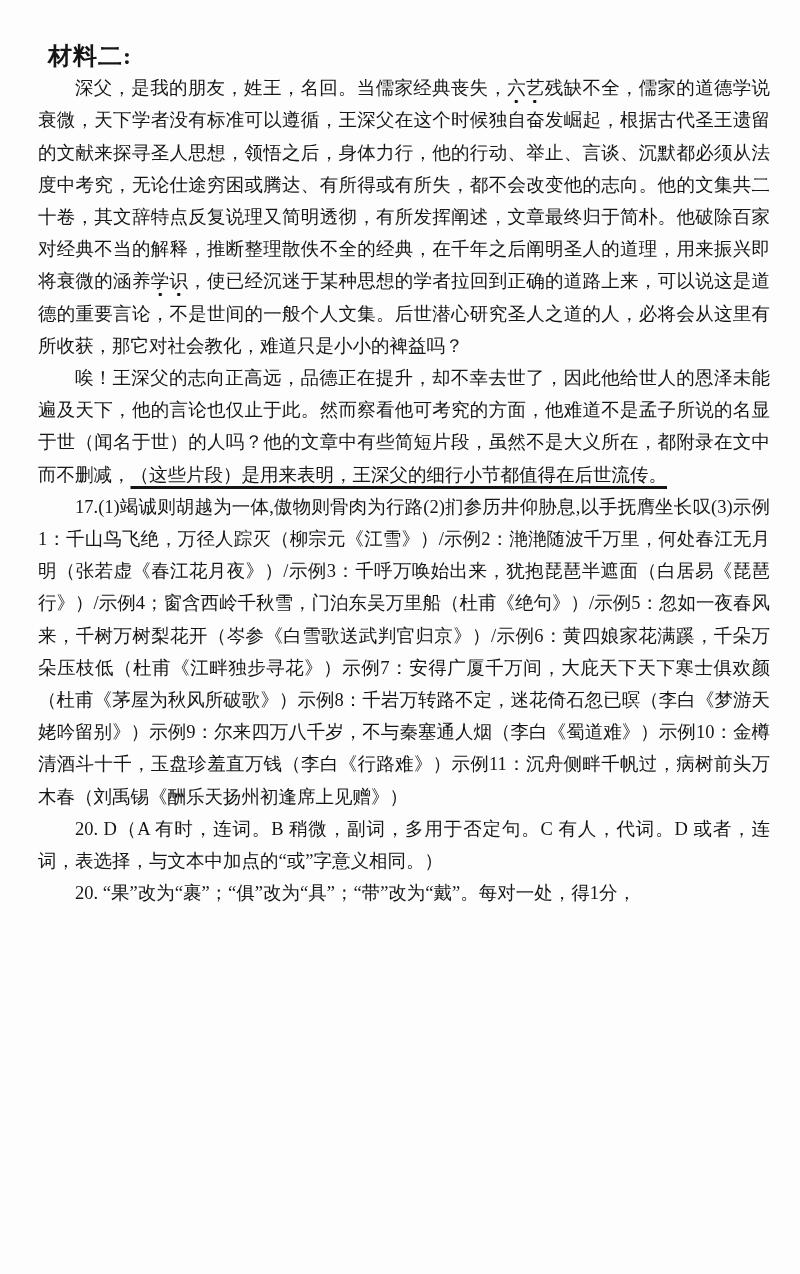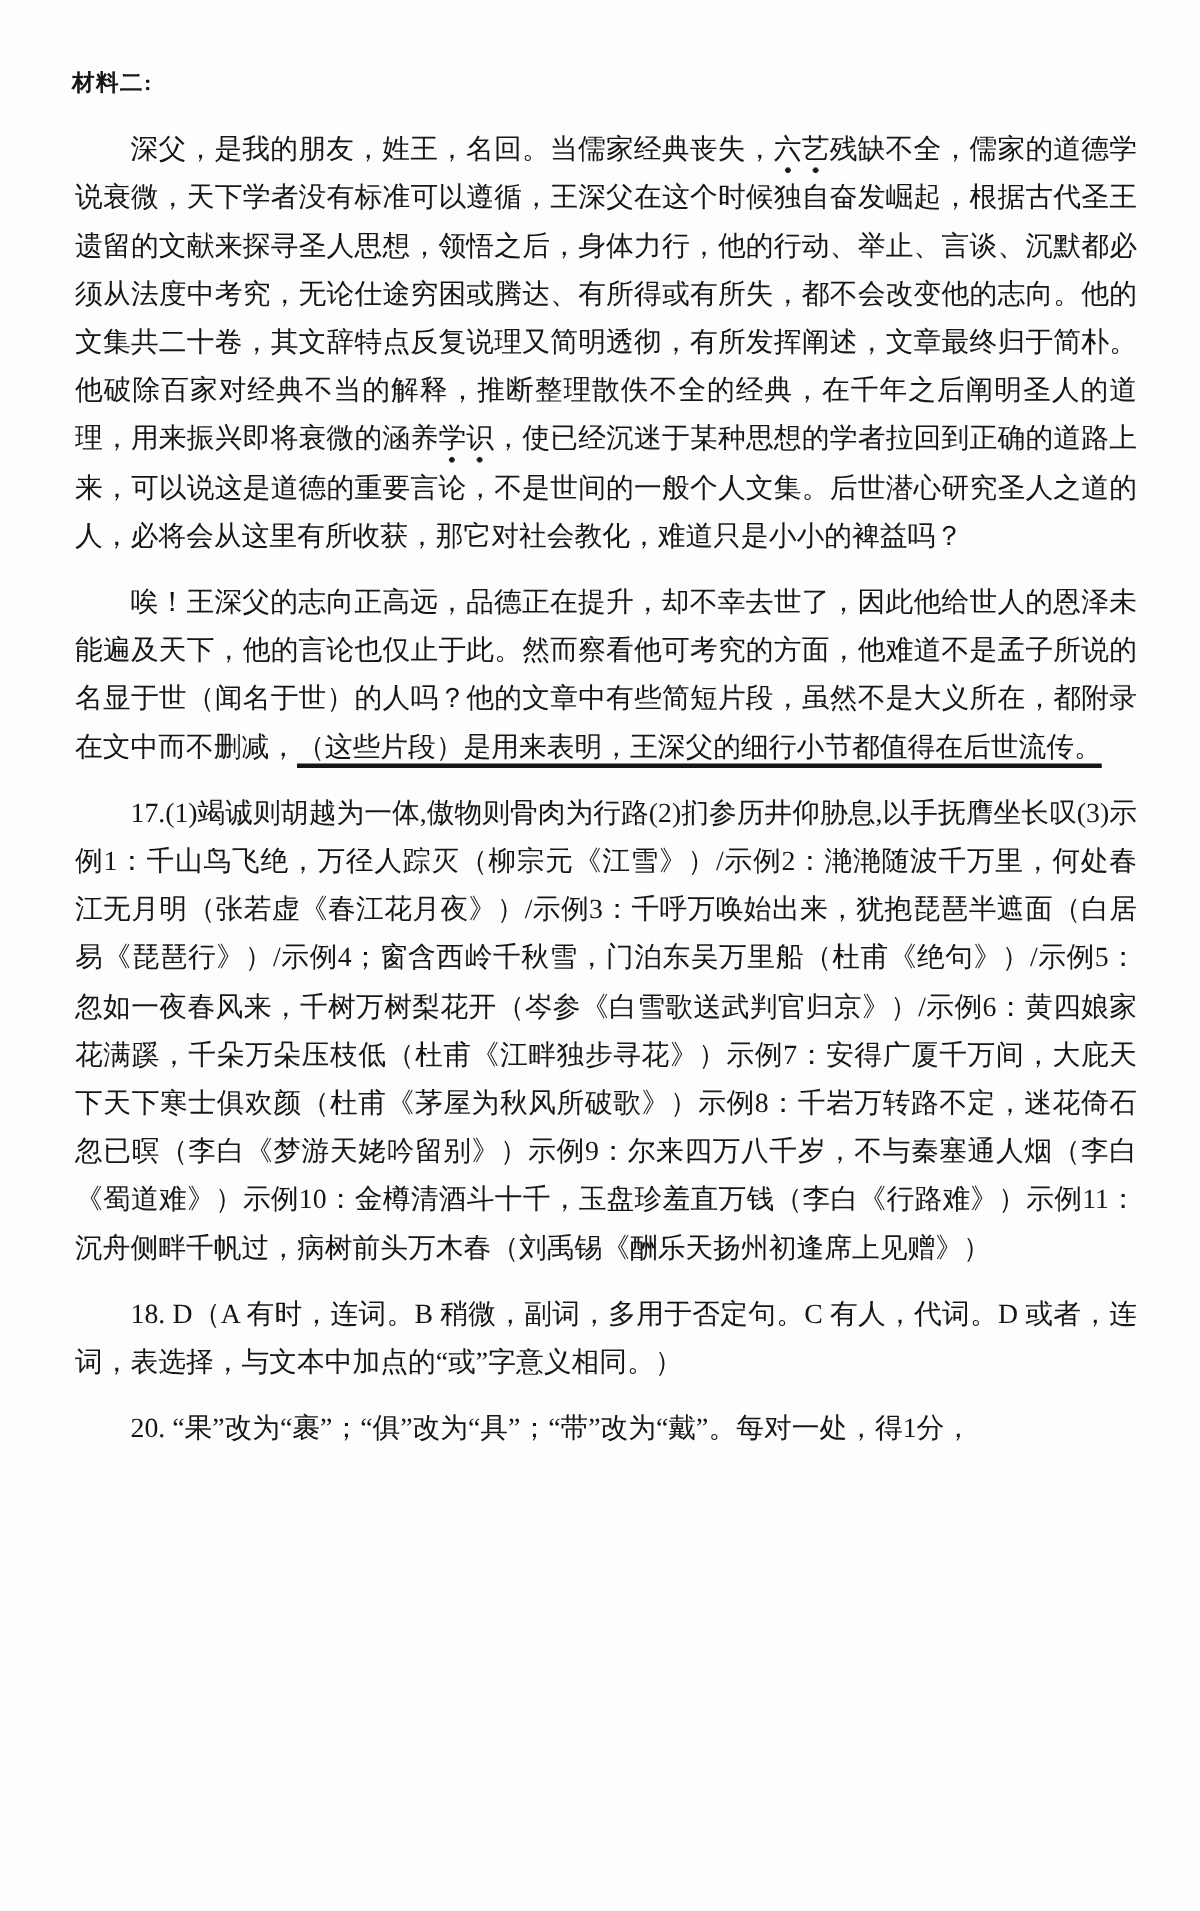--- a/index.html
+++ b/index.html
@@ -16,25 +16,25 @@
     padding: 40px 30px 8px 38px;
     font-family: "Liberation Serif", "DejaVu Serif", serif;
     font-size: 18.5px;
     line-height: 32.2px;
     color: #161616;
     text-align: justify;
   }
   .heading {
     font-weight: bold;
     padding-left: 10px;
-    font-size: 15px;
+    font-size: 24px;
     letter-spacing: 1px;
   }
   .para {
-    margin: 12px;
+    margin: 0;
     text-indent: 2em;
   }
   
   .em-dots {
     padding-bottom: 6px;
     background-image: radial-gradient(circle, #161616 1.7px, rgba(0,0,0,0) 2px);
     background-size: 1em 5px;
     background-repeat: repeat-x;
     background-position: 0 100%;
   }
@@ -47,15 +47,15 @@
   }
 </style>
 </head>
 <body>
 
 <div class="doc">
   <div class="heading">材料二:</div>
   <p class="para"><span>深父，是我的朋友，姓王，名回。当儒家经典丧失，</span><span class="em-dots">六艺</span><span>残缺不全，儒家的道德学说衰微，天下学者没有标准可以遵循，王深父在这个时候独自奋发崛起，根据古代圣王遗留的文献来探寻圣人思想，领悟之后，身体力行，他的行动、举止、言谈、沉默都必须从法度中考究，无论仕途穷困或腾达、有所得或有所失，都不会改变他的志向。他的文集共二十卷，其文辞特点反复说理又简明透彻，有所发挥阐述，文章最终归于简朴。他破除百家对经典不当的解释，推断整理散佚不全的经典，在千年之后阐明圣人的道理，用来振兴即将衰微的涵养</span><span class="em-dots">学识</span><span>，使已经沉迷于某种思想的学者拉回到正确的道路上来，可以说这是道德的重要言论，不是世间的一般个人文集。后世潜心研究圣人之道的人，必将会从这里有所收获，那它对社会教化，难道只是小小的裨益吗？</span></p>
   <p class="para"><span>唉！王深父的志向正高远，品德正在提升，却不幸去世了，因此他给世人的恩泽未能遍及天下，他的言论也仅止于此。然而察看他可考究的方面，他难道不是孟子所说的名显于世（闻名于世）的人吗？他的文章中有些简短片段，虽然不是大义所在，都附录在文中而不删减，</span><span class="u">（这些片段）是用来表明，王深父的细行小节都值得在后世流传。</span></p>
   <p class="para">17.(1)竭诚则胡越为一体,傲物则骨肉为行路(2)扪参历井仰胁息,以手抚膺坐长叹(3)示例1：千山鸟飞绝，万径人踪灭（柳宗元《江雪》）/示例2：滟滟随波千万里，何处春江无月明（张若虚《春江花月夜》）/示例3：千呼万唤始出来，犹抱琵琶半遮面（白居易《琵琶行》）/示例4；窗含西岭千秋雪，门泊东吴万里船（杜甫《绝句》）/示例5：忽如一夜春风来，千树万树梨花开（岑参《白雪歌送武判官归京》）/示例6：黄四娘家花满蹊，千朵万朵压枝低（杜甫《江畔独步寻花》）示例7：安得广厦千万间，大庇天下天下寒士俱欢颜（杜甫《茅屋为秋风所破歌》）示例8：千岩万转路不定，迷花倚石忽已暝（李白《梦游天姥吟留别》）示例9：尔来四万八千岁，不与秦塞通人烟（李白《蜀道难》）示例10：金樽清酒斗十千，玉盘珍羞直万钱（李白《行路难》）示例11：沉舟侧畔千帆过，病树前头万木春（刘禹锡《酬乐天扬州初逢席上见赠》）</p>
-  <p class="para">18. D（A 有时，连词。B 稍微，副词，多用于否定句。C 有人，代词。D 或者，连词，表选择，与文本中加点的“或”字意义相同。）</p>
+  <p class="para">20. D（A 有时，连词。B 稍微，副词，多用于否定句。C 有人，代词。D 或者，连词，表选择，与文本中加点的“或”字意义相同。）</p>
   <p class="para">20. “果”改为“裹”；“俱”改为“具”；“带”改为“戴”。每对一处，得1分，</p>
 </div>
 
 </body></html>

